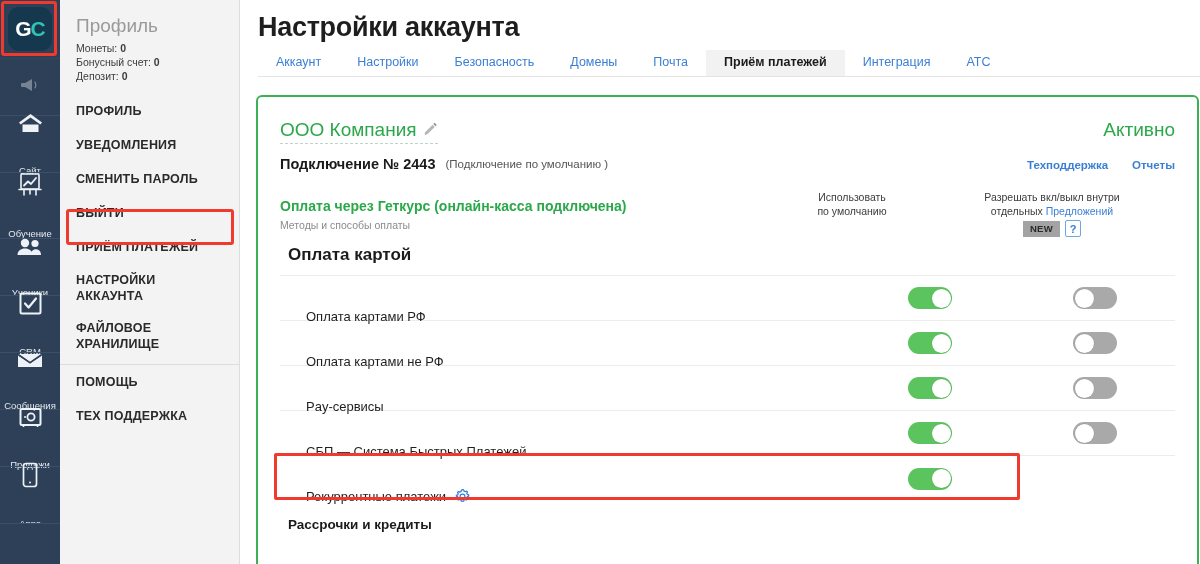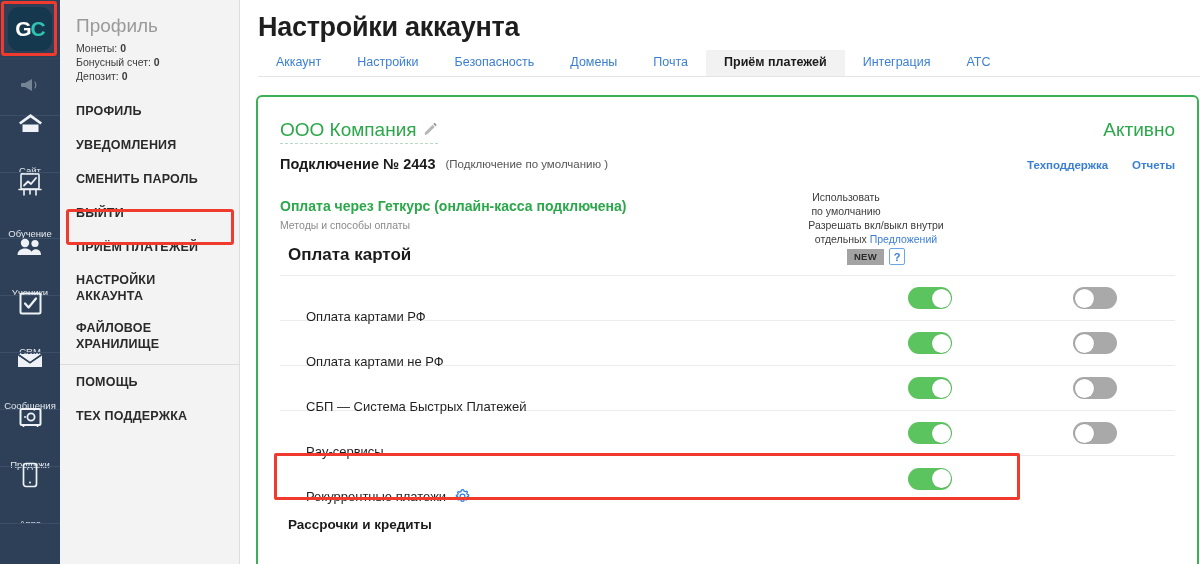--- a/index.html
+++ b/index.html
@@ -144,22 +144,22 @@
     display: flex; gap: 24px; font-weight: bold;
   }
   .head-link { font-size: 11.5px; color: #3b7fd4; cursor: pointer; }
 
   
   .sect { padding: 0 22px; margin-top: 26px; position: relative; }
   .sect-title { font-size: 14px; font-weight: bold; color: #2ba84a; }
   .sect-sub { font-size: 10.5px; color: #8b8b8b; margin-top: 5px; }
 
   .col-heads {
-    position: absolute; right: 16px; top: -8px;
-    width: 420px; display: flex; flex-direction: column;
+    position: absolute; right: 10px; top: -8px;
+    width: 420px; display: flex;
   }
   .col-head {
     font-size: 10.5px; color: #3c3c3c; text-align: center; line-height: 14px;
   }
   .col-head.c1 { width: 170px; }
   .col-head.c2 { width: 230px; }
   .badge-row { display: flex; justify-content: center; gap: 5px; margin-top: 2px; align-items: center; }
   .badge-new {
     background: #a3a3a3; color: #2b2b2b; font-size: 9.5px; font-weight: bold;
     padding: 2px 7px; line-height: 12px; letter-spacing: .3px;
@@ -440,35 +440,35 @@
                 </div>
             </div>
             <div class="toggle-cell2">
               <div class="toggle off">
                   <span class="knob"></span>
                 </div>
             </div>
           </div>
 
           <div class="row">
-            <div class="row-label">СБП — Система Быстрых Платежей</div>
+            <div class="row-label">Pay-сервисы</div>
             <div class="toggle-cell">
               <div class="toggle on">
                   <span class="knob"></span>
                 </div>
             </div>
             <div class="toggle-cell2">
               <div class="toggle off">
                   <span class="knob"></span>
                 </div>
             </div>
           </div>
 
           <div class="row">
-            <div class="row-label">Pay-сервисы</div>
+            <div class="row-label">СБП — Система Быстрых Платежей</div>
             <div class="toggle-cell">
               <div class="toggle on">
                   <span class="knob"></span>
                 </div>
             </div>
             <div class="toggle-cell2">
               <div class="toggle off">
                   <span class="knob"></span>
                 </div>
             </div>

